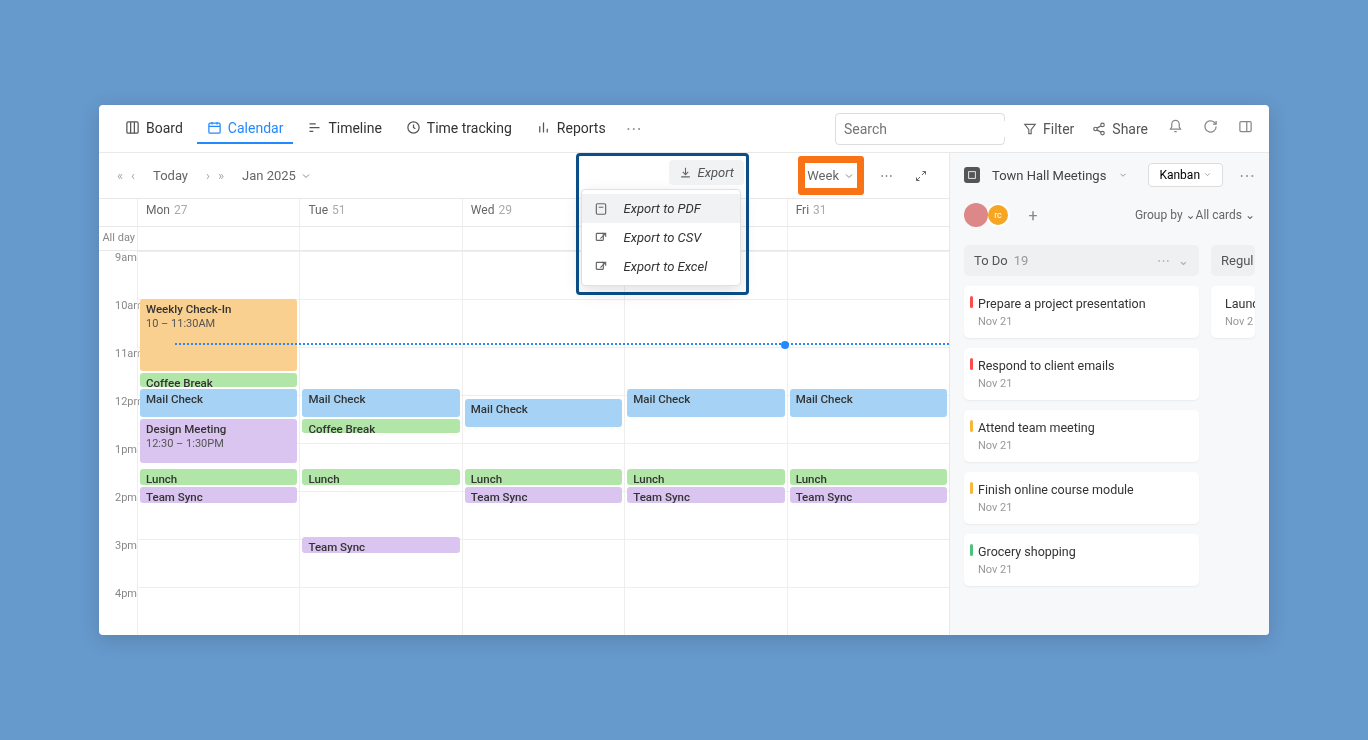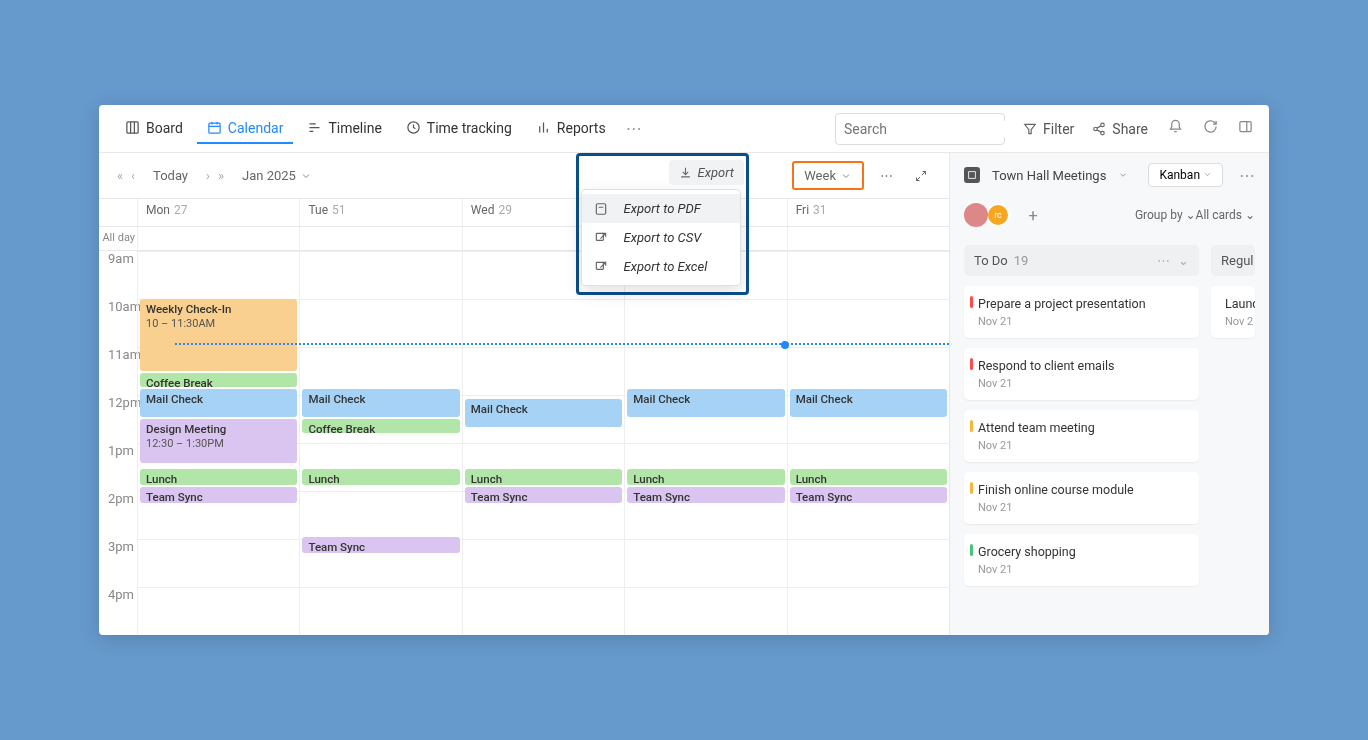--- a/index.html
+++ b/index.html
@@ -18,21 +18,21 @@
 .search-box input { flex:1; border:none; outline:none; font-size:14px; }
 .search-box svg { width:14px; height:14px; stroke:#888; }
 .top-action { display:flex; align-items:center; gap:6px; margin-left:14px; font-size:14px; color:#555; cursor:pointer;}
 .top-action svg { width:14px; height:14px; }
 .top-icon { margin-left:16px; cursor:pointer; }
 .top-icon svg { width:15px; height:15px; stroke:#888;}
 
 
 .toolbar { display:flex; align-items:center; height:46px; padding:0 16px; border-bottom:1px solid #e8e8e8; gap:10px; font-size:13px; }
 .tool-btn { padding:4px 6px; color:#666; cursor:pointer; display:flex; align-items:center; gap:4px; border-radius:3px; }
-.tool-btn.box { border:2px solid #f97316; padding:5px 10px;}
+.tool-btn.box { border:7px solid #f97316; padding:5px 2px;}
 .tool-btn svg { width:12px; height:12px; }
 .arrow-group { display:flex; gap:4px; color:#aaa;}
 .arrow-group span { cursor:pointer; padding:0 2px;}
 
 
 .main { flex:1; display:flex; overflow:hidden; }
 .calendar { flex:1; display:flex; flex-direction:column; position:relative;}
 .side { width:320px; border-left:1px solid #e8e8e8; background:#f7f8f9; display:flex; flex-direction:column; }
 
 
@@ -41,21 +41,21 @@
 .day-col { flex:1; padding:4px 8px; border-left:1px solid #eee; }
 .day-col .wk { font-weight:400;}
 .day-col .dn { color:#aaa; margin-left:4px; }
 .allday-row { display:flex; height:24px; border-bottom:1px solid #e8e8e8; }
 .allday-row .time-col { font-size:11px; color:#888; padding:4px 2px; text-align:right;}
 .allday-row .day-col { border-left:1px solid #eee; }
 
 
 .grid { flex:1; display:flex; position:relative; overflow:hidden; }
 .hours { width:38px; display:flex; flex-direction:column; }
-.hours div { height:48px; text-align:right; padding:0 9px; font-size:13px; color:#888; }
+.hours div { height:48px; text-align:right; padding:0 16px; font-size:11px; color:#888; }
 .days { flex:1; display:flex; position:relative; }
 .daycell { flex:1; border-left:1px solid #eee; position:relative; }
 .hline { position:absolute; left:0; right:0; border-top:1px solid #eee; }
 
 .event { position:absolute; left:2px; right:2px; border-radius:3px; padding:3px 6px; font-size:11.5px; color:#333; overflow:hidden; }
 .event .t { font-weight:500; display:block; }
 .event .s { font-size:11px; color:#555; }
 .ev-orange { background:#f9d08f; }
 .ev-green  { background:#b2e6a8; }
 .ev-blue   { background:#a6d3f5; }

